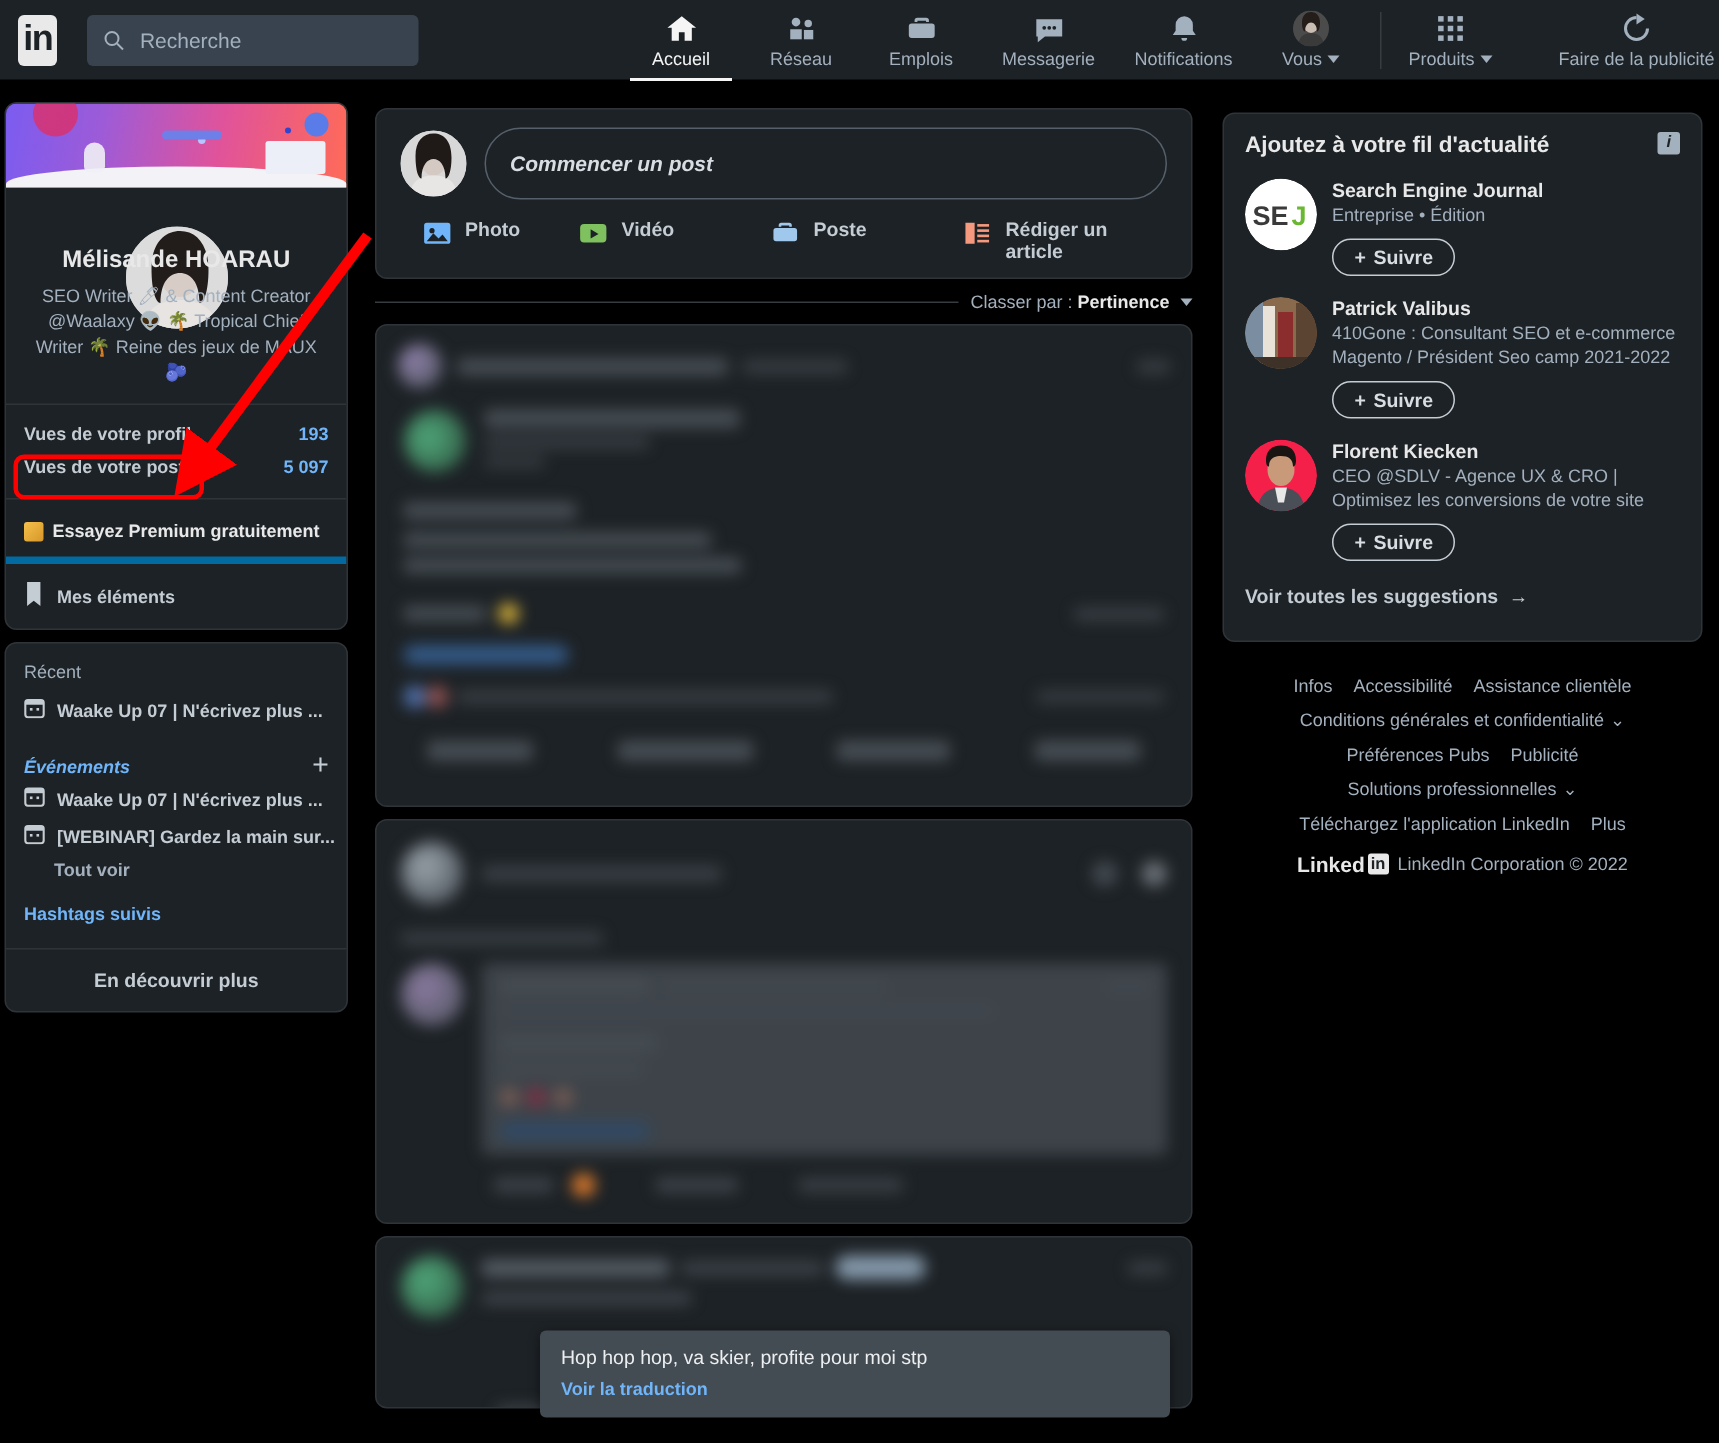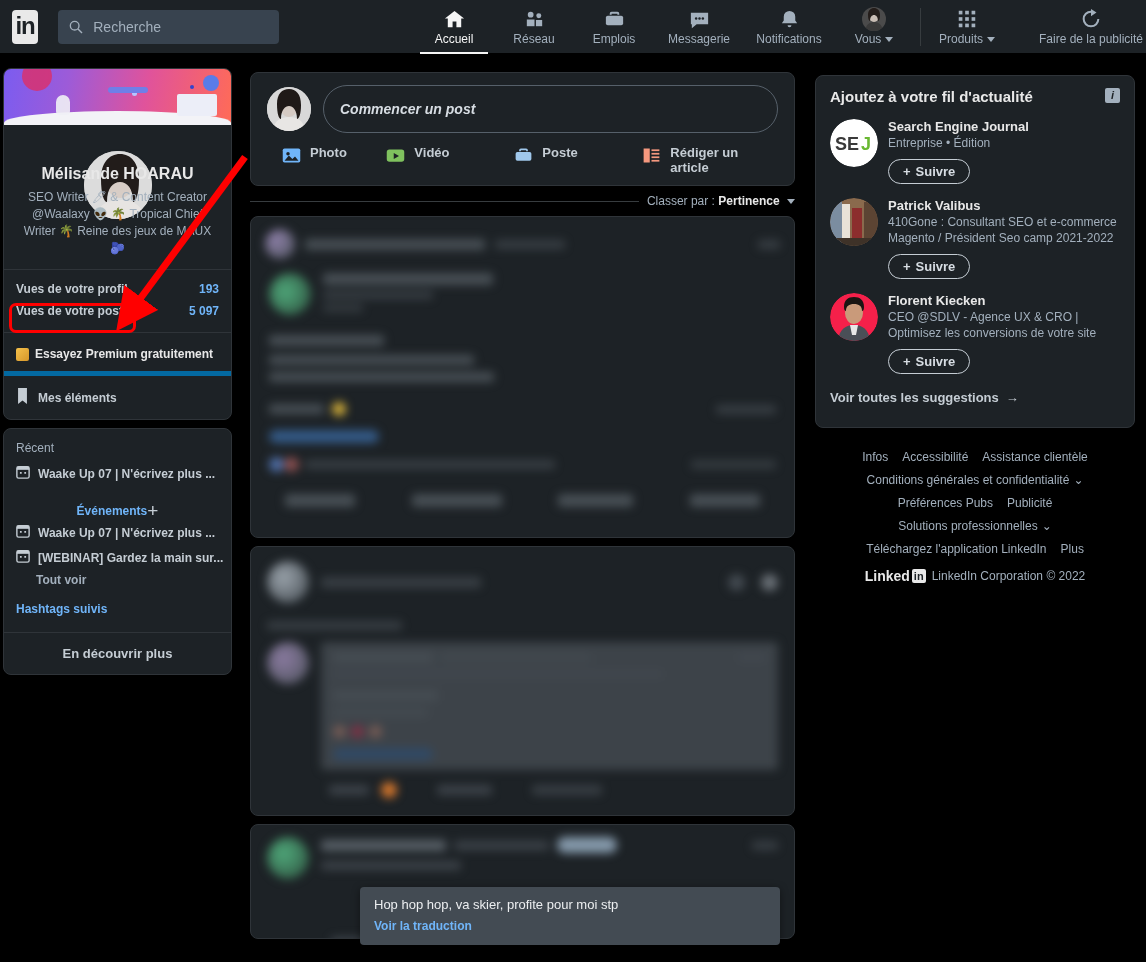--- a/index.html
+++ b/index.html
@@ -109,22 +109,22 @@
   .items-row { border-top: 5px solid #0369a1; padding: 12px; display: flex;
     align-items: center; gap: 9px; font-size: 12px; font-weight: bold; color: #c5cdd4; }
 
   
   .recent-card { margin-top: 8px; padding: 12px 0 0; }
   .sec-title { font-size: 12px; color: #a3b0bd; padding: 0 12px 6px; }
   .link-blue { color: #70b5f9; font-size: 12px; font-weight: bold; }
   .rec-item { display: flex; align-items: center; gap: 8px; padding: 4px 12px;
     font-size: 12px; color: #c5cdd4; font-weight: bold; white-space: nowrap;
     overflow: hidden; }
-  .grp-row { display: flex; align-items: center; justify-content: center;
-    padding: 6px 12px 2px; }
+  .grp-row { display: flex; align-items: center; justify-content: space-between;
+    padding: 6px 12px 2px; font-style: italic; }
   .plus-btn { color: #c5cdd4; font-size: 19px; line-height: 14px; cursor: pointer; }
   .tout-voir { padding: 3px 12px 3px 32px; font-size: 12px; color: #a3b0bd; font-weight: bold;}
   .discover { border-top: 1px solid #2f3439; margin-top: 10px; padding: 13px 0;
     text-align: center; font-size: 13px; font-weight: bold; color: #c5cdd4; }
 
   
   .composer { padding: 12px 16px 10px; }
   .comp-top { display: flex; align-items: center; gap: 12px; font-style: italic; }
   .comp-av { width: 44px; height: 44px; border-radius: 50%; overflow: hidden;
     background: #c9c9c9; flex: none; }

